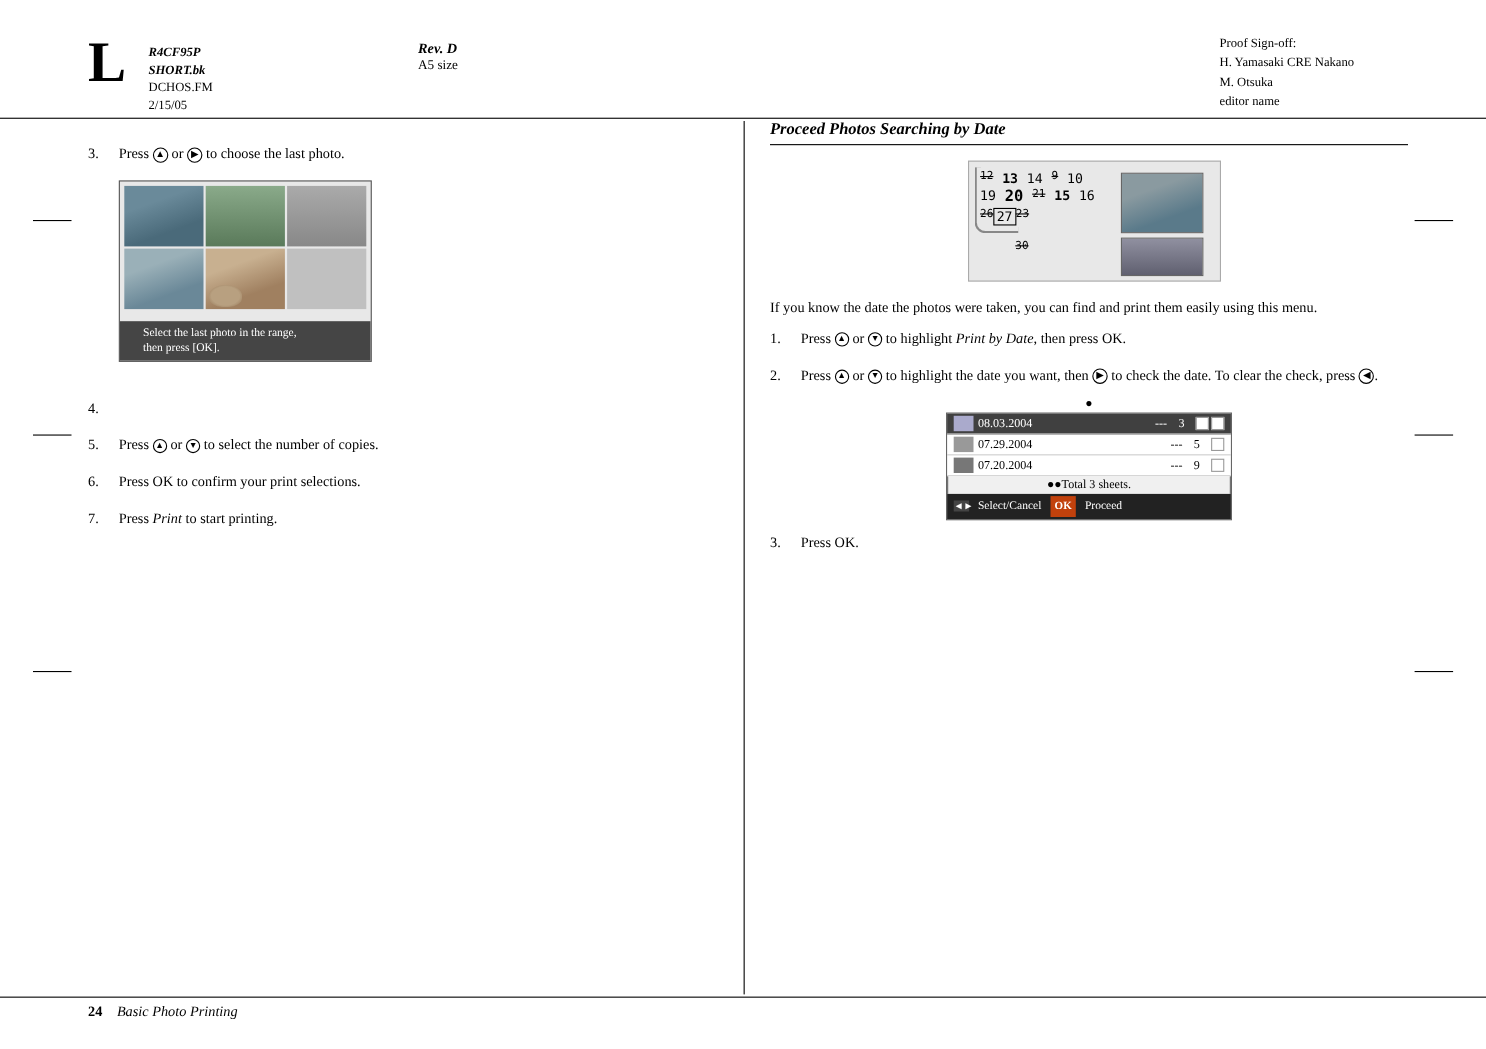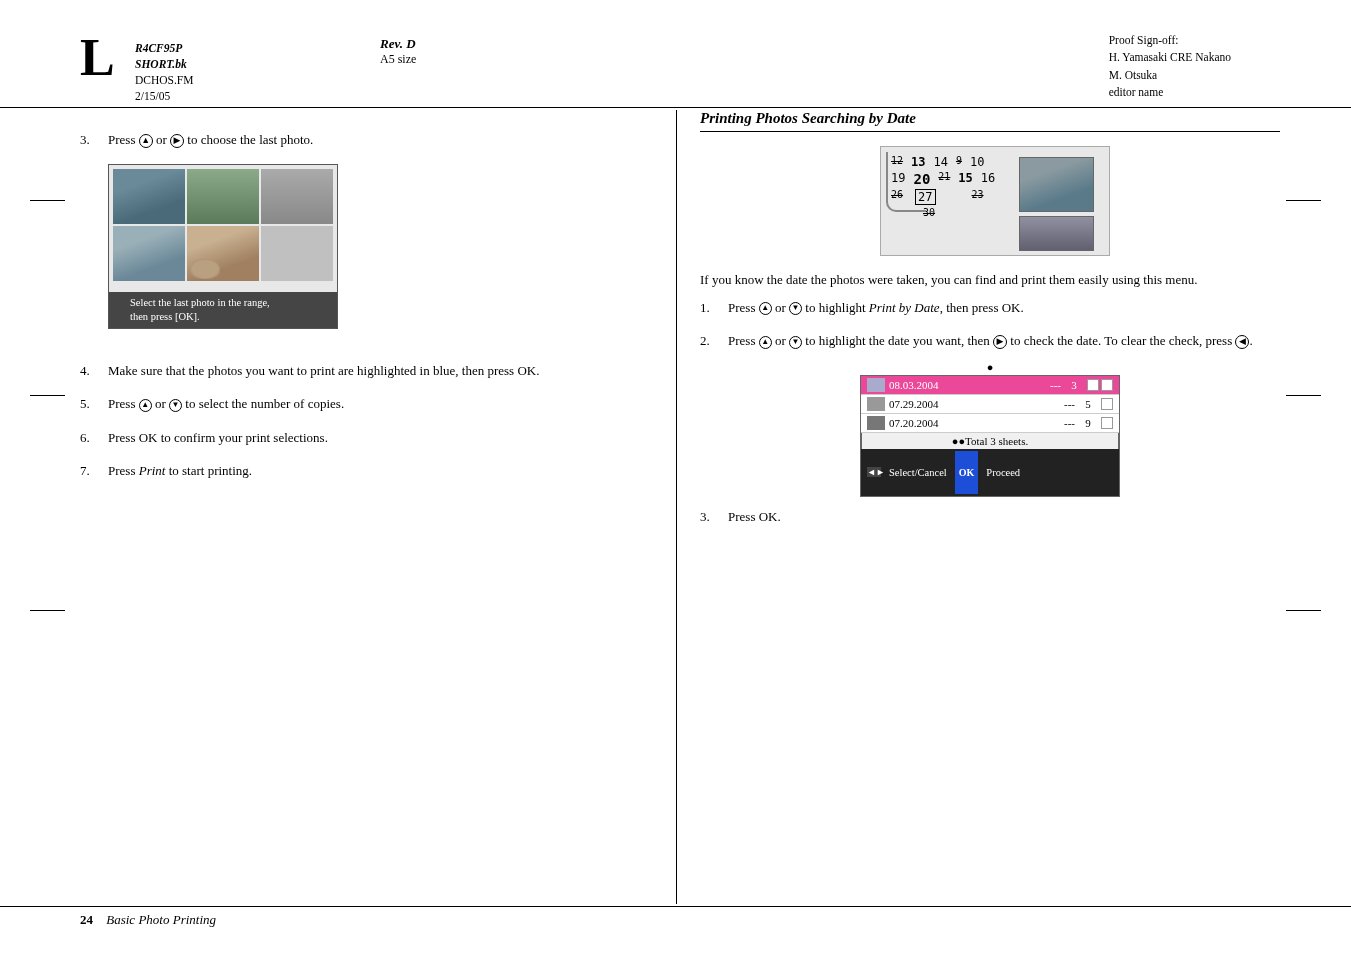--- a/index.html
+++ b/index.html
@@ -264,21 +264,21 @@
 
     .date-list-row {
       display: flex;
       align-items: center;
       padding: 2px 6px;
       border-bottom: 1px solid #ccc;
       gap: 4px;
     }
 
     .date-list-row.highlighted {
-      background: #ec4899;
+      background: #404040;
       color: #fff;
     }
 
     .date-list-row.highlighted .date-text,
     .date-list-row.highlighted .count-text {
       color: #fff;
     }
 
     .date-icon {
       width: 16px;
@@ -329,24 +329,24 @@
       width: 14px;
       height: 10px;
       background: #444;
       color: #fff;
       font-size: 9px;
       text-align: center;
       line-height: 10px;
     }
 
     .ok-badge {
-      background: #1d4ed8;
+      background: #c2410c;
       color: #fff;
       font-size: 10px;
-      padding: 16px 4px;
+      padding: 4px 4px;
       font-weight: bold;
     }
 
     
     .circle-btn {
       display: inline-block;
       width: 14px;
       height: 14px;
       border-radius: 50%;
       border: 1.5px solid #000;
@@ -437,21 +437,20 @@
 
         <div class="photo-tooltip">
           <div>Select the last photo in the range,</div>
           <div>then press [OK].</div>
         </div>
       </div>
     </div>
 
     <div class="step-item">
       <span class="step-num">4.</span>
-      <span class="step-text">Make sure that the photos you want to print are highlighted in blue, then press OK.</span>
     </div>
 
     <div class="step-item">
       <span class="step-num">5.</span>
       <span class="step-text">
         Press <span class="updown-btn">▲</span>
         or <span class="updown-btn">▼</span>
         to select the number of copies.
       </span>
     </div>
@@ -466,42 +465,42 @@
       <span class="step-text">
         Press <span class="italic-text">Print</span>
         <span> to start printing.</span>
       </span>
     </div>
 
   </div>
 
   <div class="right-col">
 
-    <div class="section-title">Printing Photos Searching by Date</div>
+    <div class="section-title">Proceed Photos Searching by Date</div>
 
     <div class="calendar-visual" style="margin-bottom:14px;">
 
       <div style="position:relative;width:230px;height:110px;margin:0 auto;background:#e8e8e8;border:1px solid #aaa;overflow:hidden;">
 
         <div style="position:absolute;top:8px;left:10px;font-size:12px;font-family:monospace;">
           <div style="display:flex;gap:8px;margin-bottom:2px;">
             <span style="text-decoration:line-through;font-size:10px;">12</span>
             <span style="font-weight:bold;">13</span>
             <span>14</span>
             <span style="font-size:10px;text-decoration:line-through;">9</span>
             <span>10</span>
           </div>
           <div style="display:flex;gap:8px;margin-bottom:2px;">
             <span>19</span>
             <span style="font-weight:bold;font-size:14px;">20</span>
             <span style="text-decoration:line-through;font-size:10px;">21</span>
             <span style="font-weight:bold;">15</span>
             <span>16</span>
           </div>
-          <div style="display:flex;gap:12px;margin-bottom:2px;">
+          <div style="display:flex;gap:0;margin-bottom:13px;">
             <span style="text-decoration:line-through;font-size:10px;">26</span>
             <span style="border:1px solid #000;padding:0 2px;">27</span>
             <span></span>
             <span></span>
             <span style="font-size:10px;text-decoration:line-through;">23</span>
           </div>
           <div style="display:flex;gap:8px;">
             <span></span>
               <span></span>
               <span></span>

